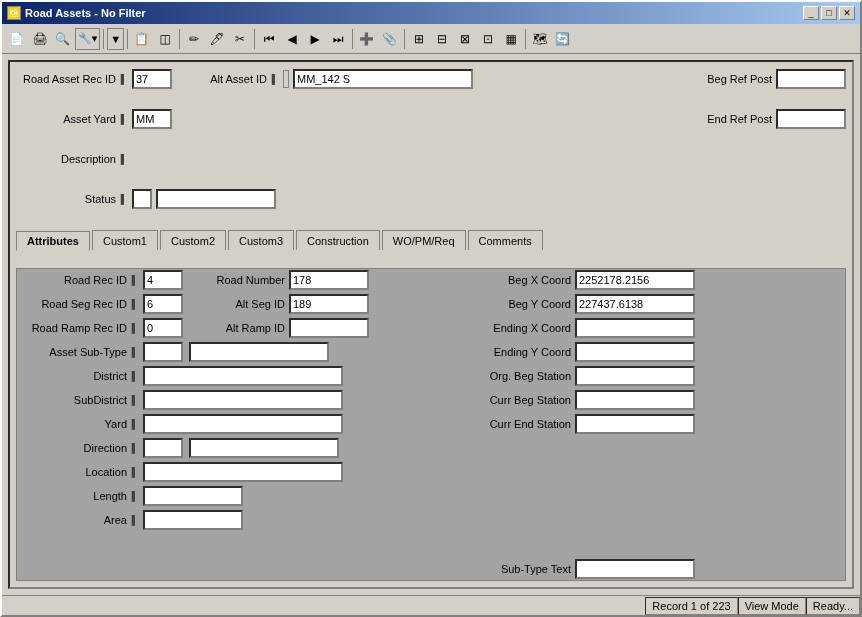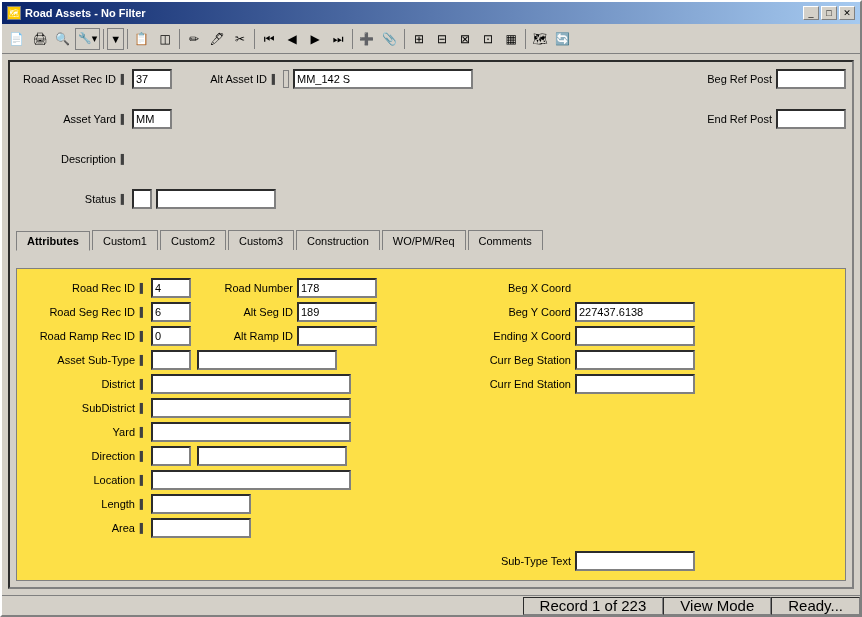--- a/index.html
+++ b/index.html
@@ -131,23 +131,22 @@
     .tab.active {
       background: #d4d0c8;
       border-bottom: 1px solid #d4d0c8;
       margin-bottom: -1px;
       z-index: 1;
       font-weight: bold;
     }
     
     .tab-content {
       border: 1px solid #808080;
-      background: #fde047;
+      background: #a3a3a3;
       flex: 1;
-      padding: 8px;
       overflow: hidden;
     }
     
     .attributes-grid {
       display: grid;
       grid-template-columns: 1fr 1fr;
       gap: 0;
       height: 100%;
     }
     
@@ -161,24 +160,24 @@
       display: flex;
       height: 20px;
       border-top: 1px solid #808080;
       background: #d4d0c8;
       align-items: center;
       flex-shrink: 0;
     }
     .status-segment {
       border: 1px inset #808080;
       height: 18px;
-      padding: 0 16px;
+      padding: 0 6px;
       display: flex;
       align-items: center;
-      font-size: 15px;
+      font-size: 11px;
     }
     .status-spacer { flex: 1; }
   </style>
 </head>
 <body>
 
 <div class="window">
 
   <div class="title-bar">
     <div class="title-bar-left">
@@ -363,33 +362,42 @@
               <span class="field-label" style="width:110px">Area</span>
               <div class="lock-icon">▌</div>
               <input class="field-input" style="width: 100px;" value="">
             </div>
           </div>
 
           <div class="right-col" style="padding-left:20px">
 
             <div class="field-row">
               <span class="field-label" style="width:120px">Beg X Coord</span>
+              <input class="field-input" style="width: 120px;" value="2252178.2156">
             </div>
 
             <div class="field-row">
               <span class="field-label" style="width:120px">Beg Y Coord</span>
               <input class="field-input" style="width: 120px;" value="227437.6138">
             </div>
 
             <div class="field-row">
               <span class="field-label" style="width:120px">Ending X Coord</span>
               <input class="field-input" style="width: 120px;" value="">
             </div>
 
-
+            <div class="field-row">
+              <span class="field-label" style="width:120px">Ending Y Coord</span>
+              <input class="field-input" style="width: 120px;" value="">
+            </div>
+
+            <div class="field-row">
+              <span class="field-label" style="width:120px">Org. Beg Station</span>
+              <input class="field-input" style="width: 120px;" value="">
+            </div>
 
 
             <div class="field-row">
               <span class="field-label" style="width:120px">Curr Beg Station</span>
               <input class="field-input" style="width: 120px;" value="">
             </div>
 
             <div class="field-row">
               <span class="field-label" style="width:120px">Curr End Station</span>
               <input class="field-input" style="width: 120px;" value="">

